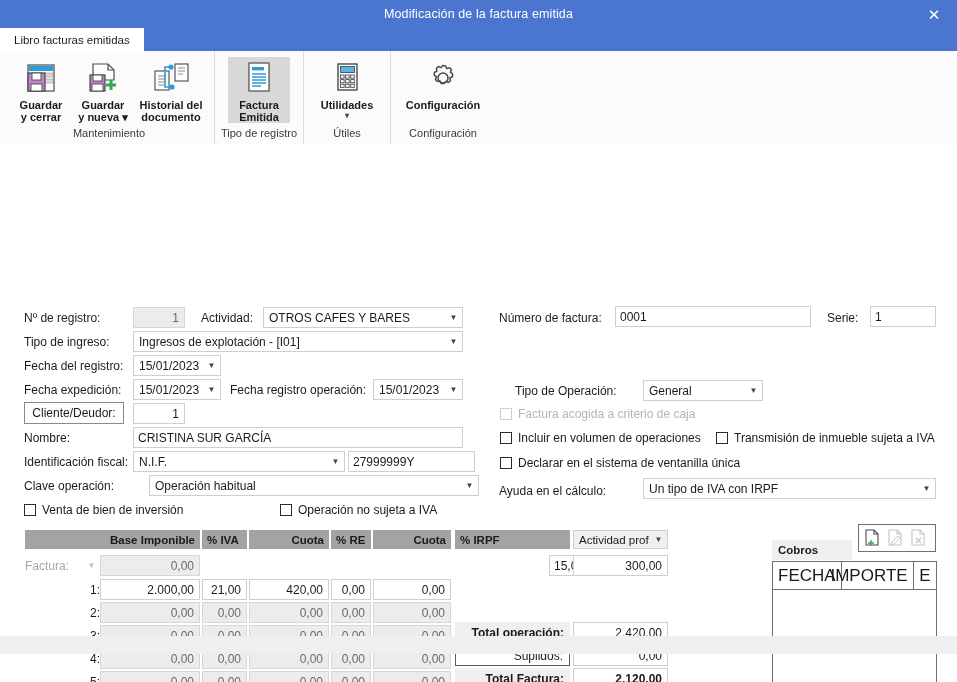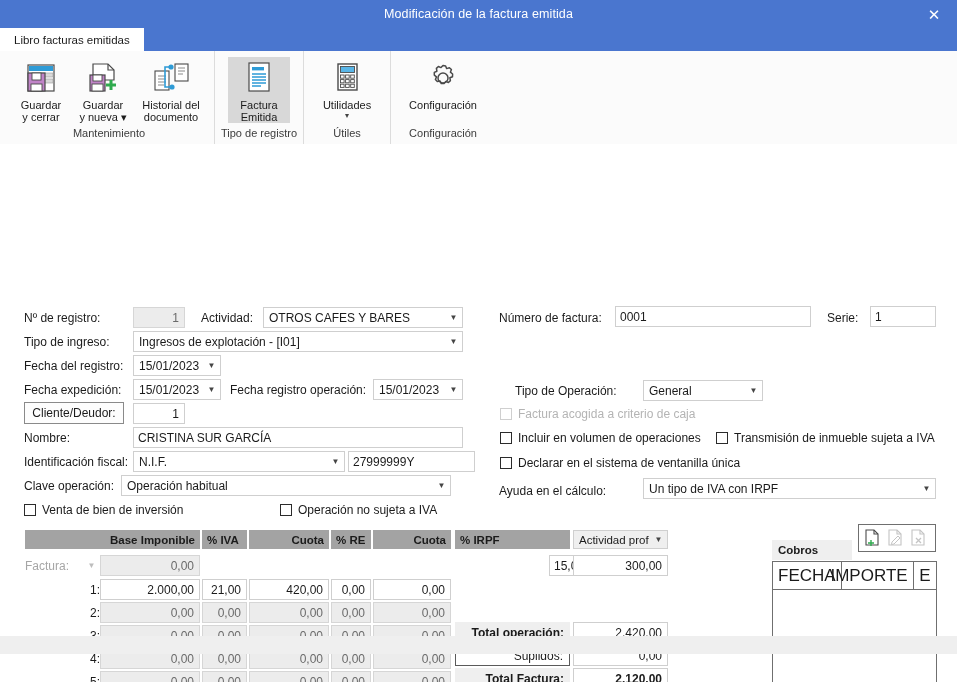--- a/index.html
+++ b/index.html
@@ -29,21 +29,21 @@
   .tabstrip{ height:23px; background:#4a76cf; display:flex; align-items:flex-end;}
   .tab{
     background:#ffffff; height:23px; padding:0 14px;
     display:flex; align-items:center; font-size:11.5px; color:#1b1b1b;
     cursor:pointer;
   }
   .ribbon-body{ display:flex; height:93px; background:#fbfbfb; padding-left:4px;}
   .group{ display:flex; flex-direction:column; align-items:center; position:relative;
           padding:0 6px; height:93px;}
   .group + .group{ border-left:1px solid #dcdcdc;}
-  .group-items{ display:flex; flex:1; align-items:flex-start; padding-top:6px;}
+  .group-items{ display:flex; flex:1; align-items:flex-start; padding-top:6px;font-weight:bold;}
   .group-label{ font-size:11px; color:#3c3c3c; padding-bottom:5px;}
   .btn-big{
     width:62px; display:flex; flex-direction:column; align-items:center;
     padding:2px 2px 0; cursor:pointer; text-align:center;
   }
   .btn-big.wide{ width:74px;}
   .btn-big .ico{ height:38px; display:flex; align-items:center; justify-content:center;}
   .btn-big .lbl{ font-size:11px; line-height:12px; color:#1b1b1b; margin-top:2px;}
   .btn-big.selected{ background:#d8d8d8;}
   .btn-big.disabled .lbl{ color:#b0b0b0;}
@@ -302,21 +302,21 @@
   <div class="fld" style="left:133px; top:283px; width:330px;">CRISTINA SUR GARCÍA</div>
 
   <div class="lab" style="left:24px; top:311px;">Identificación fiscal:</div>
   <div class="combo" style="left:133px; top:307px; width:212px;">
     <span>N.I.F.</span>
     <span class="arrow">▼</span>
   </div>
   <div class="fld" style="left:348px; top:307px; width:127px;">27999999Y</div>
 
   <div class="lab" style="left:24px; top:335px;">Clave operación:</div>
-  <div class="combo" style="left:121px; top:331px; width:330px;">
+  <div class="combo" style="left:149px; top:331px; width:330px;">
     <span>Operación habitual</span>
     <span class="arrow">▼</span>
   </div>
 
   <div class="chk" style="left:24px; top:359px;">
     <span class="box"></span>
     <span>Venta de bien de inversión</span>
   </div>
   <div class="chk" style="left:280px; top:359px;">
     <span class="box"></span>

